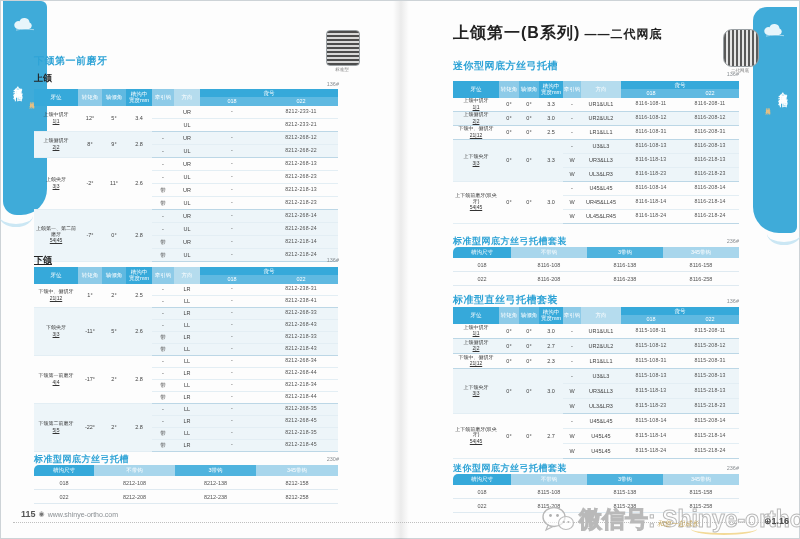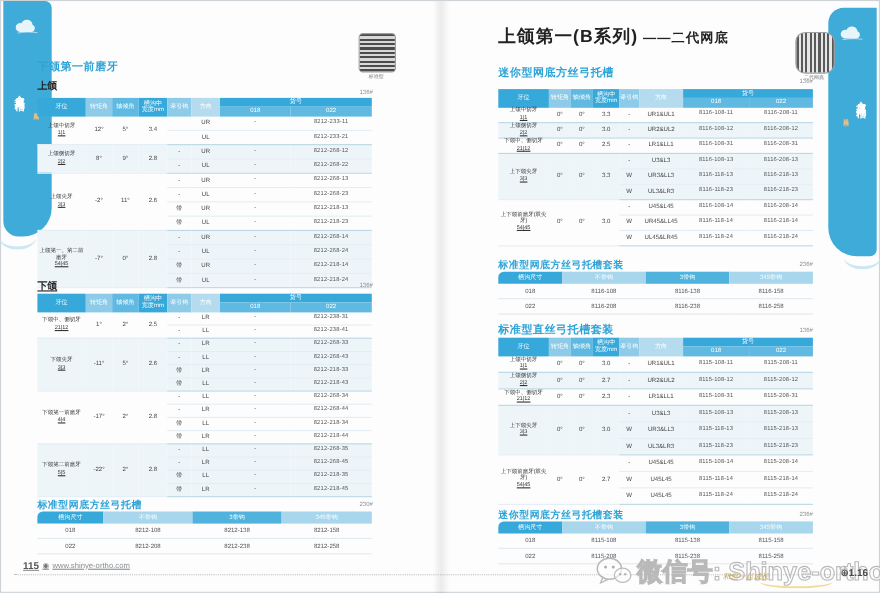--- a/index.html
+++ b/index.html
@@ -58,21 +58,21 @@
   .set{font-size:5.5px;color:#444;}
   .set th{color:#fff;font-weight:normal;padding:2px 0;font-size:5.5px;}
   .set td{text-align:center;border-bottom:1px solid #dfeaf1;height:11px;color:#555;}
   .set th:nth-child(1){background:#36a9da;border-radius:5px 0 0 0;}
   .set th:nth-child(2){background:#a8d6ec;}
   .set th:nth-child(3){background:#4fb3de;}
   .set th:nth-child(4){background:#a8d6ec;}
 
   
   .dotline{position:absolute;left:12px;top:521px;width:776px;border-top:1px dotted #bfbfbf;}
-  .footer-left{position:absolute;left:20px;top:508px;font-size:7px;color:#8a8f93;display:flex;align-items:center;gap:3px;text-decoration:underline;}
+  .footer-left{position:absolute;left:20px;top:508px;font-size:7px;color:#8a8f93;display:flex;align-items:center;gap:3px;}
   .footer-left .pg{font-size:9px;font-weight:bold;color:#555;}
   .globe{font-size:7px;color:#777;}
 
   
   .wm{position:absolute;left:540px;top:503px;display:flex;align-items:center;gap:4px;pointer-events:none;}
   .wm-text{font-size:23px;font-weight:bold;color:rgba(255,255,255,.55);
         -webkit-text-stroke:1px #b9b9b9;letter-spacing:0px;white-space:nowrap;}
   .wm-slogan{position:absolute;left:656px;top:518px;font-family:Liberation Sans, sans-serif;font-style:italic;
         font-size:7px;color:rgba(190,150,60,.85);white-space:nowrap;}
   .wm-swoosh{position:absolute;left:690px;top:522px;width:66px;height:10px;

